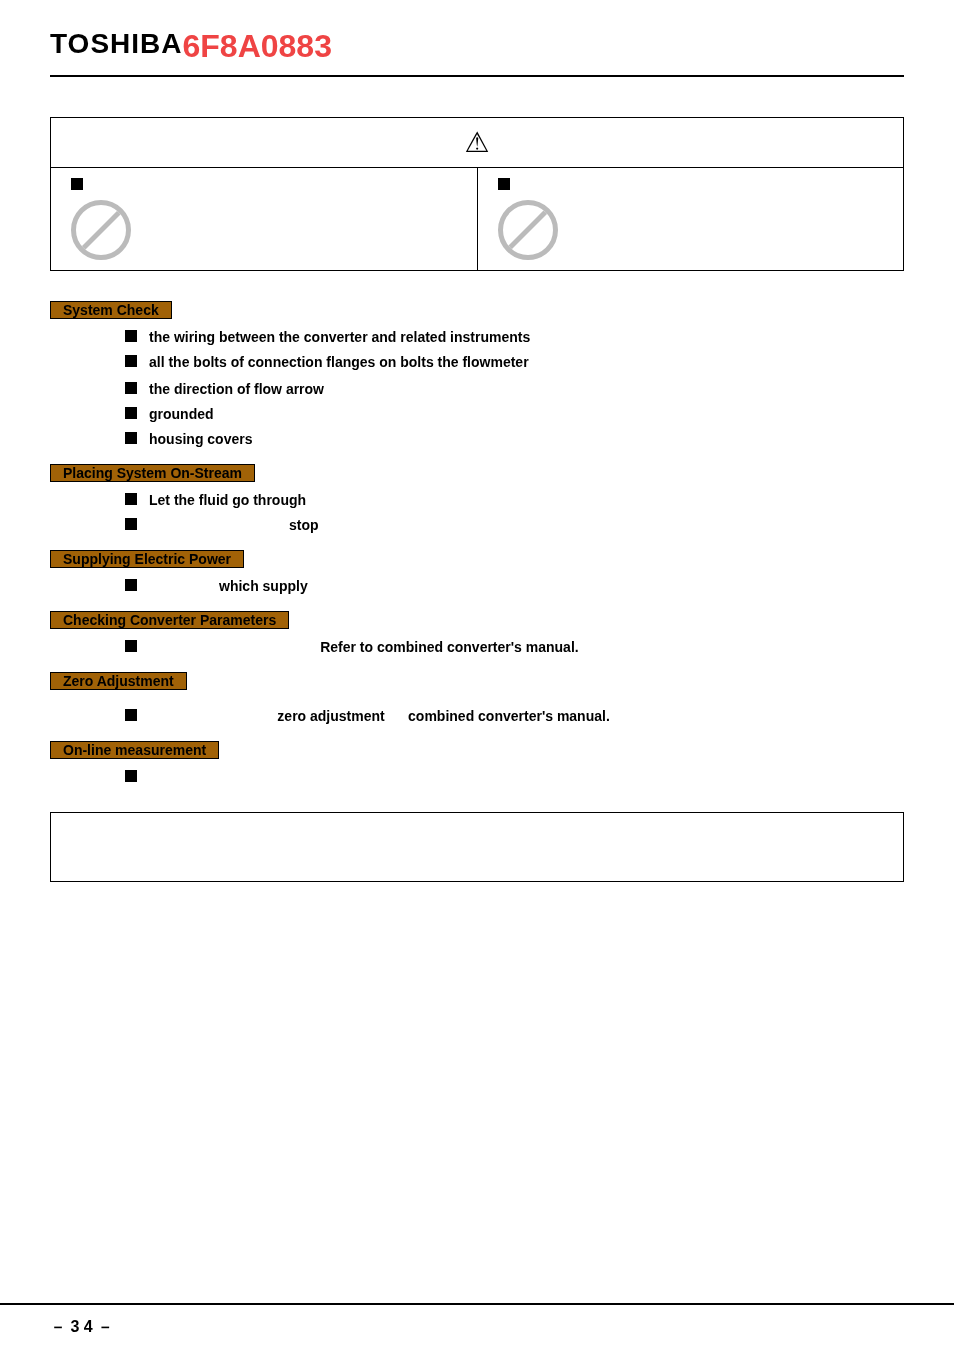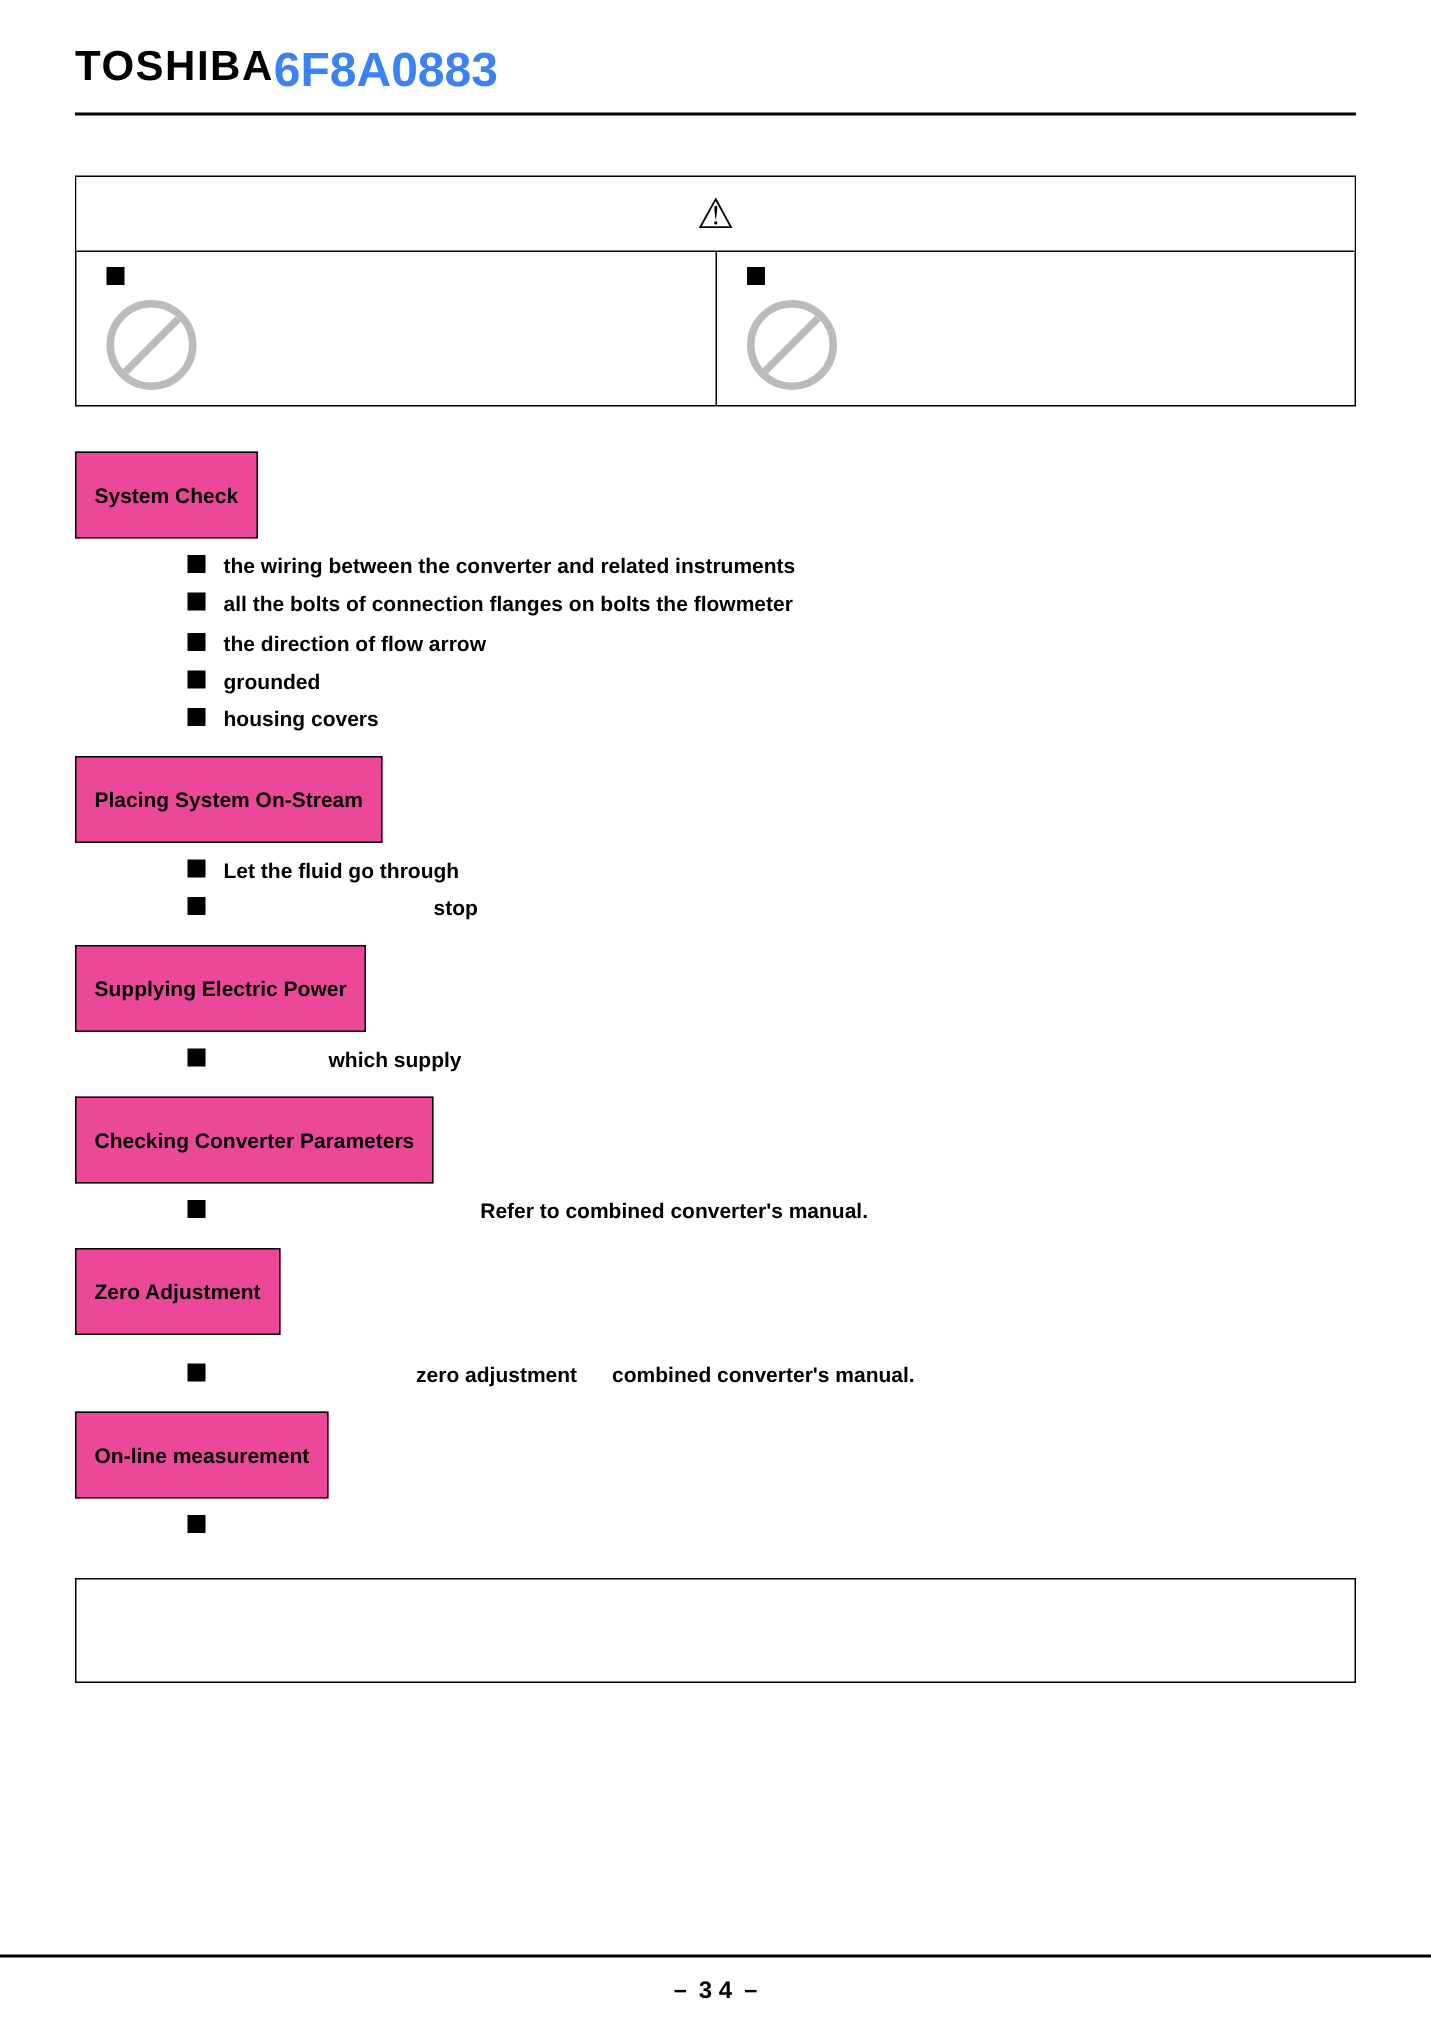--- a/index.html
+++ b/index.html
@@ -32,21 +32,21 @@
       font-size: 28px;
       font-weight: 900;
       letter-spacing: 1px;
       color: #000;
       font-family: Arial Black, Arial, sans-serif;
     }
     .doc-number {
       font-size: 32px;
       font-weight: bold;
       font-family: Arial, sans-serif;
-      color: #3b82f6;
+      color: #ef4444;
     }
     .header-line {
       border: none;
       border-top: 2px solid #000;
       margin: 0 50px 20px 50px;
     }
 
     
     .content {
       padding: 10px 50px 60px 50px;
@@ -116,25 +116,25 @@
       transform: rotate(45deg);
     }
 
     
     .steps-section {
       margin-top: 20px;
     }
     .step-box {
       border: 1.5px solid #000;
       display: inline-block;
-      padding: 20px 12px;
+      padding: 0 12px;
       font-weight: bold;
       font-size: 14px;
       margin-bottom: 8px;
-      background: #ec4899;
+      background: #a16207;
     }
     .step-item {
       display: flex;
       align-items: flex-start;
       margin-left: 40px;
       margin-bottom: 4px;
       padding-left: 35px;
     }
     .step-bullet {
       width: 12px;
@@ -161,21 +161,21 @@
       padding: 16px 20px;
       margin-top: 30px;
       min-height: 70px;
       background: #fff;
     }
 
     
     .footer {
       border-top: 2px solid #000;
       padding: 12px 50px;
-      text-align: center;
+      text-align: left;
       font-size: 16px;
       font-weight: bold;
       margin-top: auto;
     }
   </style>
 </head>
 <body>
 
 <div class="page-wrapper">
 

